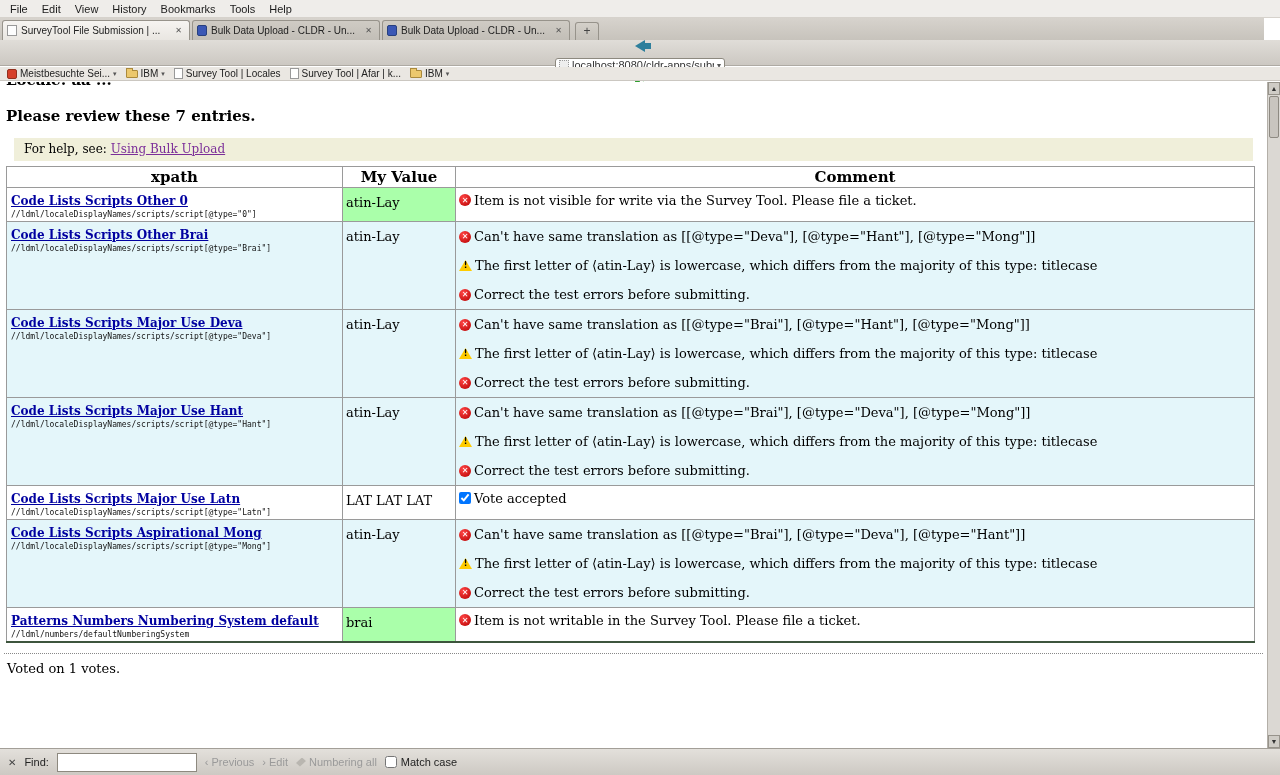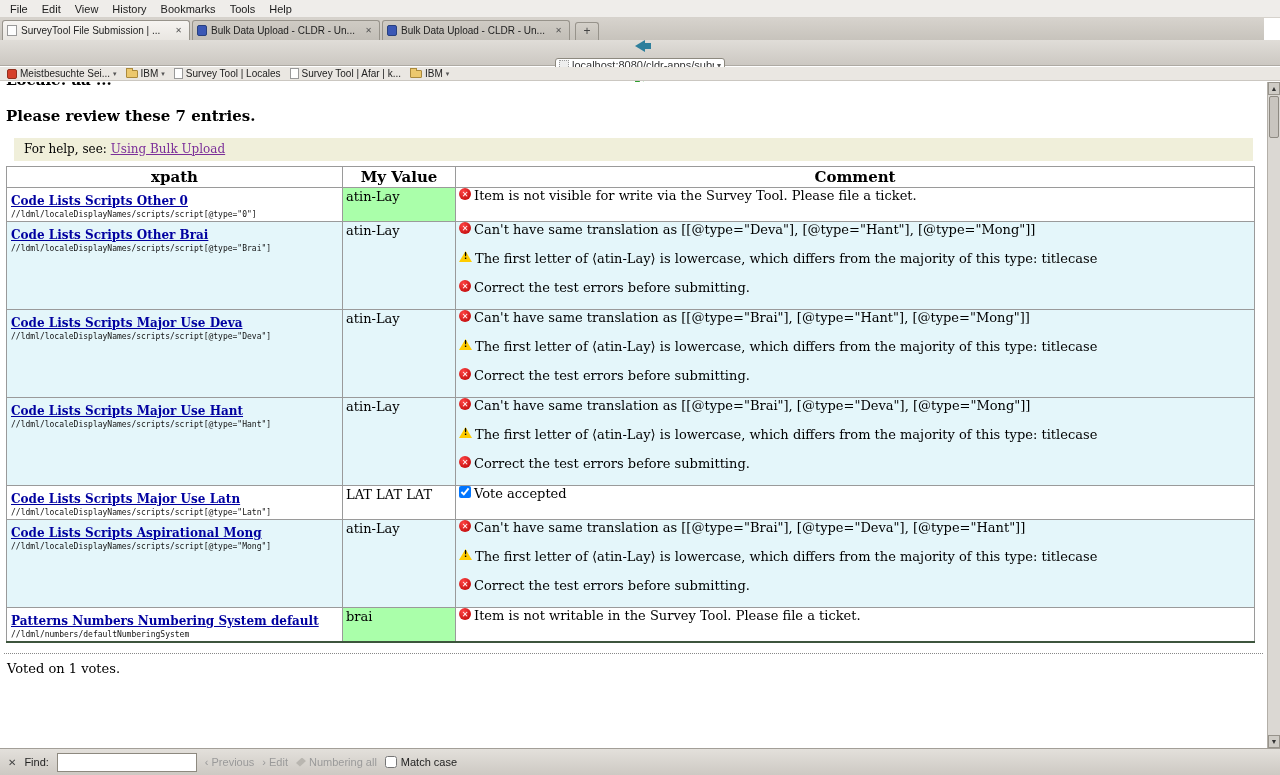--- a/index.html
+++ b/index.html
@@ -84,24 +84,24 @@
   .notice a { color:#7b2e99; text-decoration:underline; }
 
   table.review { margin:5px 0 0 6px; border-collapse:collapse; width:1249px;
                  border:1px solid #6f6f6f; border-bottom:2px solid #3d553d; }
   table.review td, table.review th { border:1px solid #9a9a9a; vertical-align:top; }
   th.hdr { font-size:15px; font-weight:bold; text-align:center; padding:1px 2px; background:#fff; }
   tr.azure { background:#e4f6fa; }
   td.xcell { width:336px; padding:2px 4px; vertical-align:middle; }
   .xlink { display:inline-block; font-weight:bold; font-size:12px; color:#0000a0; text-decoration:underline; }
   .xpathsmall { font-family:"DejaVu Sans Mono",monospace; font-size:8px; color:#111; margin-top:1px; }
-  td.vcell { width:113px; font-size:13px; padding:1px 3px; }
+  td.vcell { width:113px; font-size:13px; padding:7px 3px; }
   td.vcell.green { background:#aaffaa; }
   td.ccell { padding:0 3px; vertical-align:middle; }
-  .cline { display:flex; align-items:flex-start; gap:3px; font-size:13px; height:29px; }
+  .cline { display:flex; align-items:center; gap:3px; font-size:13px; height:29px; }
   tr.short .cline { height:24px; }
   .ic-err { width:12px; height:12px; border-radius:50%; background:radial-gradient(circle at 35% 30%,#f44,#b50000);
             color:#fff; display:inline-flex; align-items:center; justify-content:center; flex:0 0 12px; }
   .ic-err::before { content:"✕"; font:bold 8px "DejaVu Sans",sans-serif; }
   .ic-warn { width:13px; height:11px; flex:0 0 13px; background:#fc0; clip-path:polygon(50% 0,100% 100%,0 100%);
              display:inline-flex; align-items:flex-end; justify-content:center; color:#000; }
   .ic-warn::before { content:"!"; font:bold 8px "DejaVu Sans",sans-serif; line-height:10px; }
   .cbox { width:12px; height:12px; margin:0; }
   hr.dotted { border:none; border-top:1px dotted #888; margin:10px 4px 0 4px; }
   .footer-text { margin:7px 0 0 7px; font-size:13px; }

